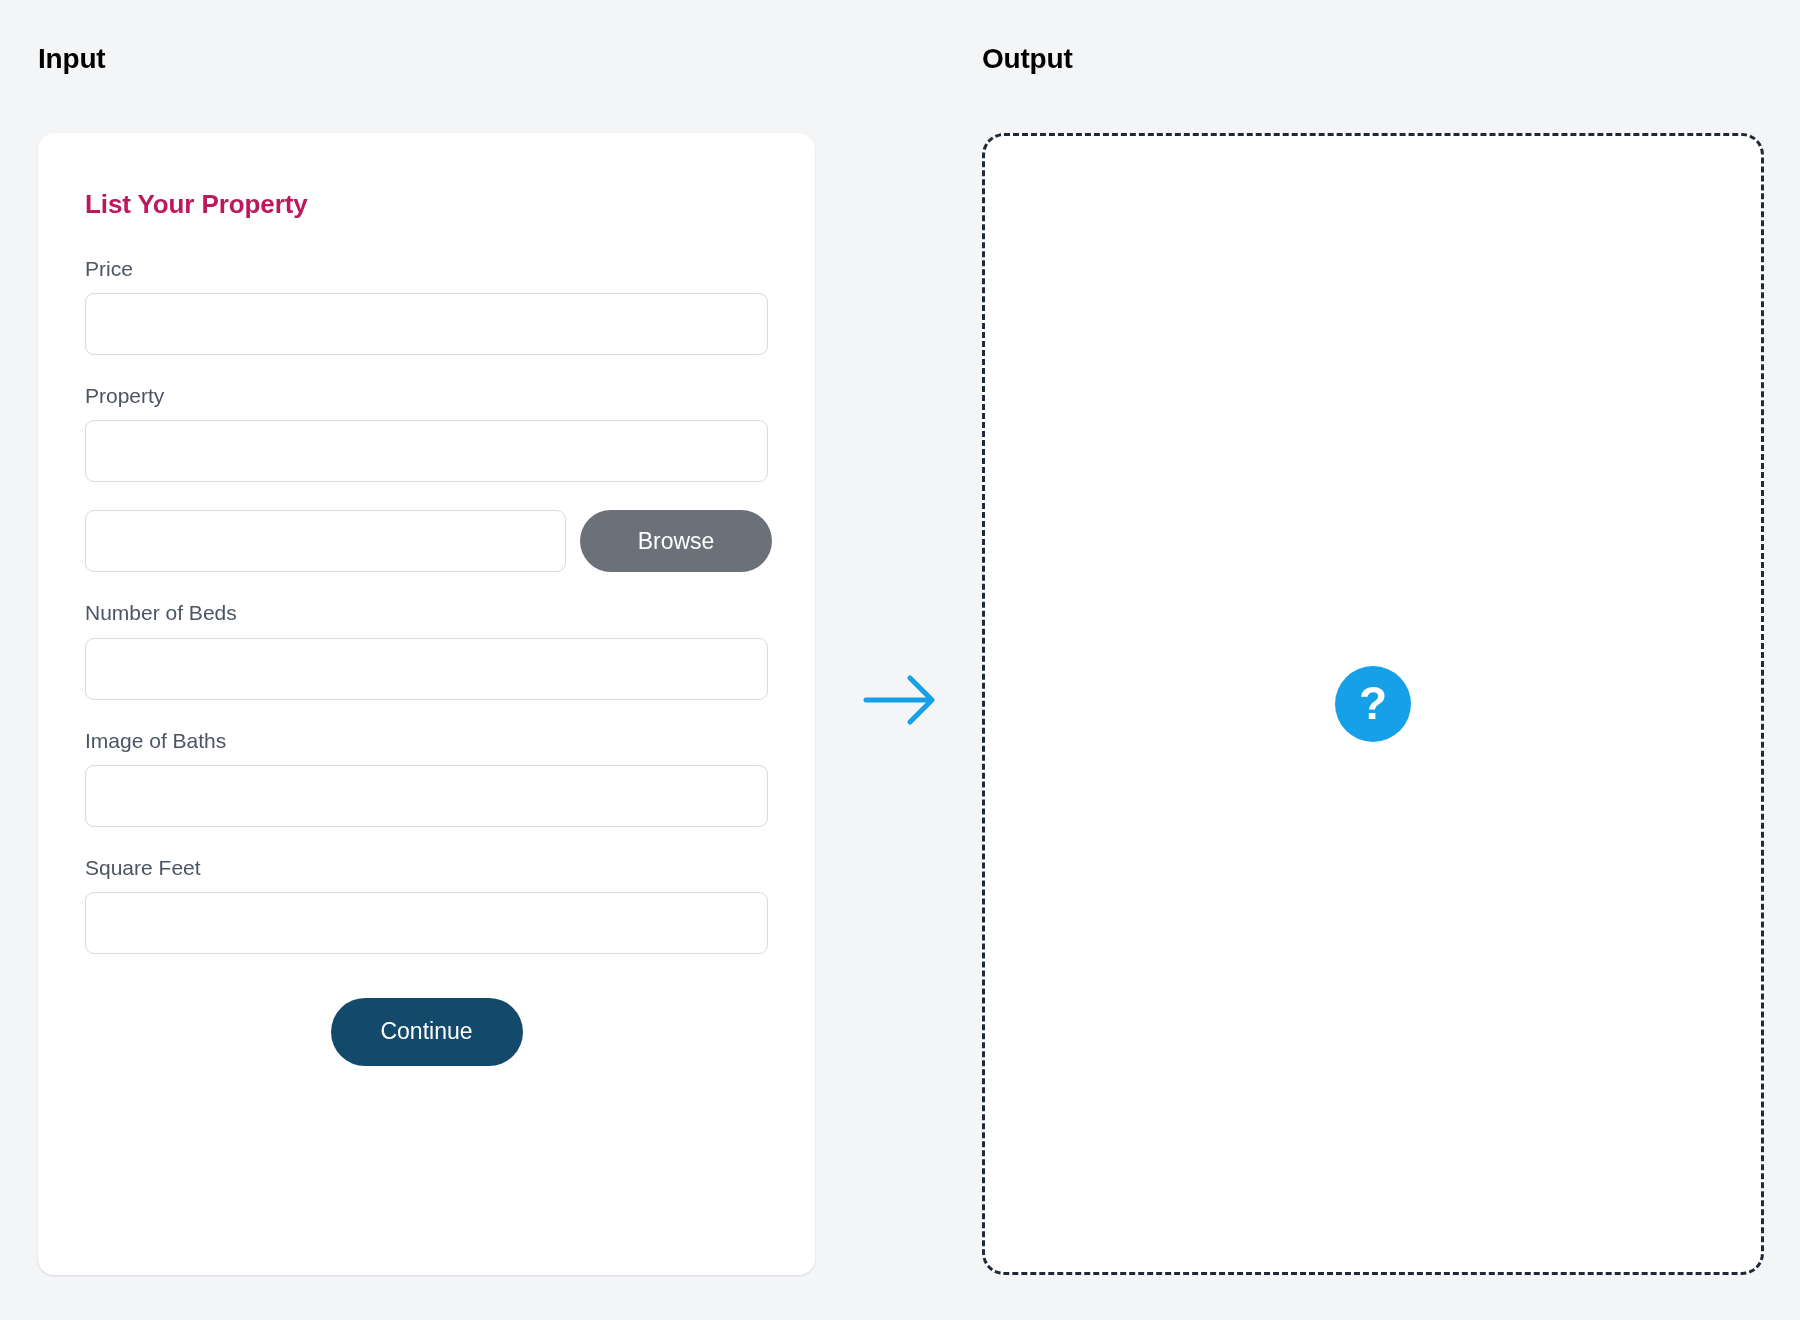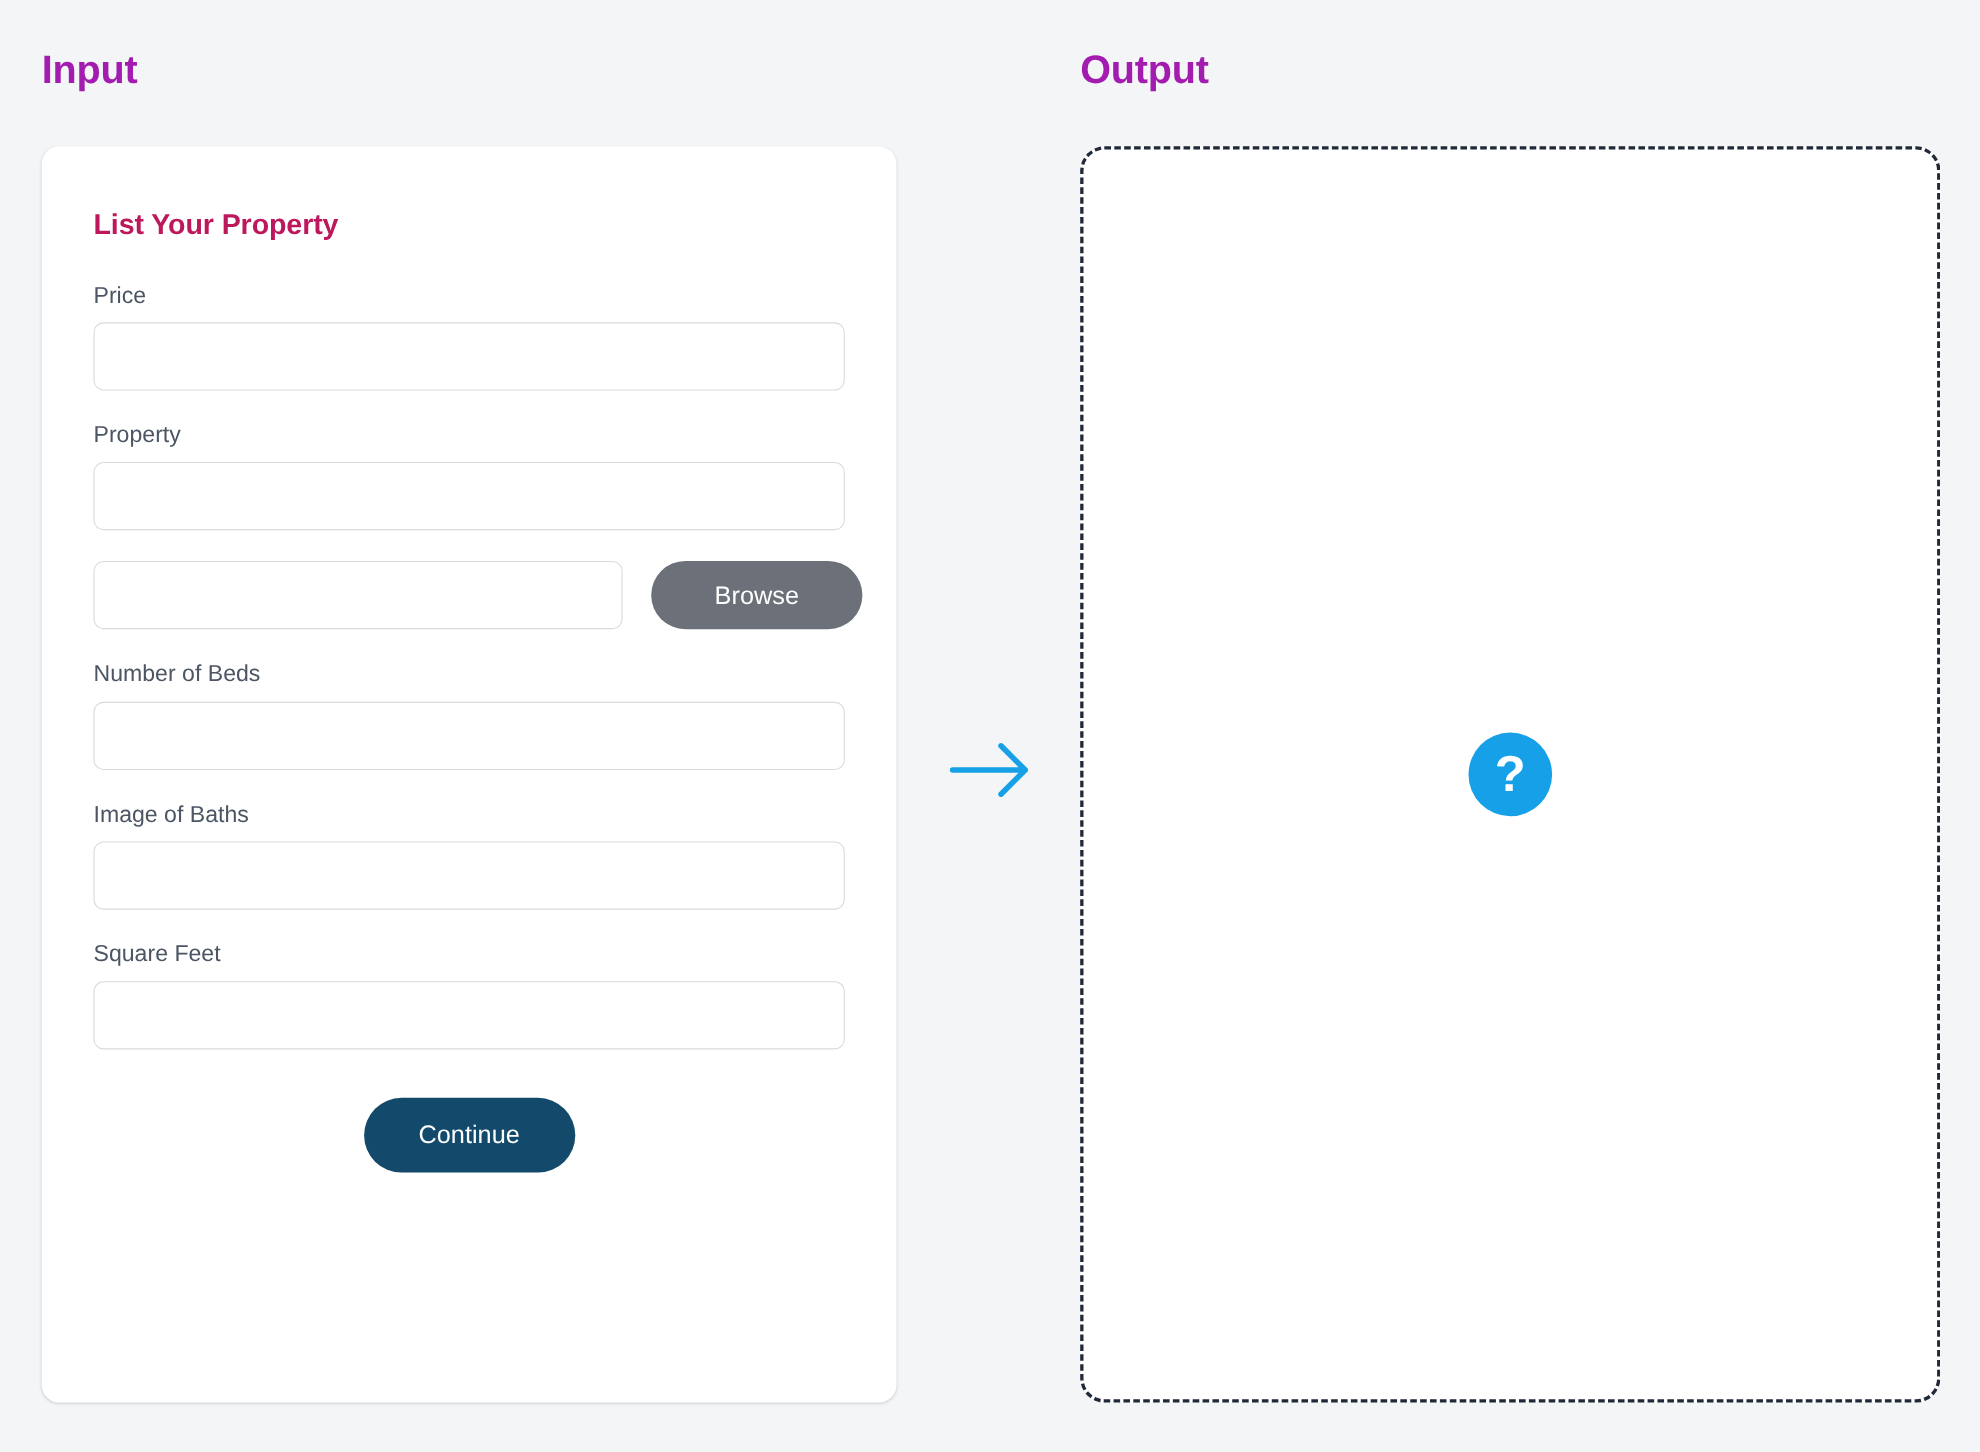--- a/index.html
+++ b/index.html
@@ -16,23 +16,23 @@
     position: relative;
     width: 1800px;
     height: 1320px;
     background: #f4f5f7;
     overflow: hidden;
   }
 
   
   .panel-title {
     position: absolute;
-    font-size: 36px;
+    font-size: 28px;
     font-weight: 700;
-    color: #a21caf;
+    color: #000000;
     letter-spacing: -0.2px;
     line-height: 1;
   }
   #input-title  { left: 38px;  top: 45px; }
   #output-title { left: 982px; top: 45px; }
 
   
   .input-card {
     position: absolute;
     left: 38px;
@@ -76,21 +76,21 @@
     color: #1f2937;
     padding: 0 16px;
     outline: none;
   }
   .text-input::placeholder { color: #9ca3af; }
 
   
   .file-row {
     display: flex;
     align-items: flex-start;
-    gap: 26px;
+    gap: 14px;
   }
   .file-row .text-input { width: 481px; flex: 0 0 481px; }
 
   .browse-button {
     flex: 0 0 auto;
     height: 62px;
     min-width: 192px;
     background: #6b7079;
     color: #ffffff;
     border: none;

